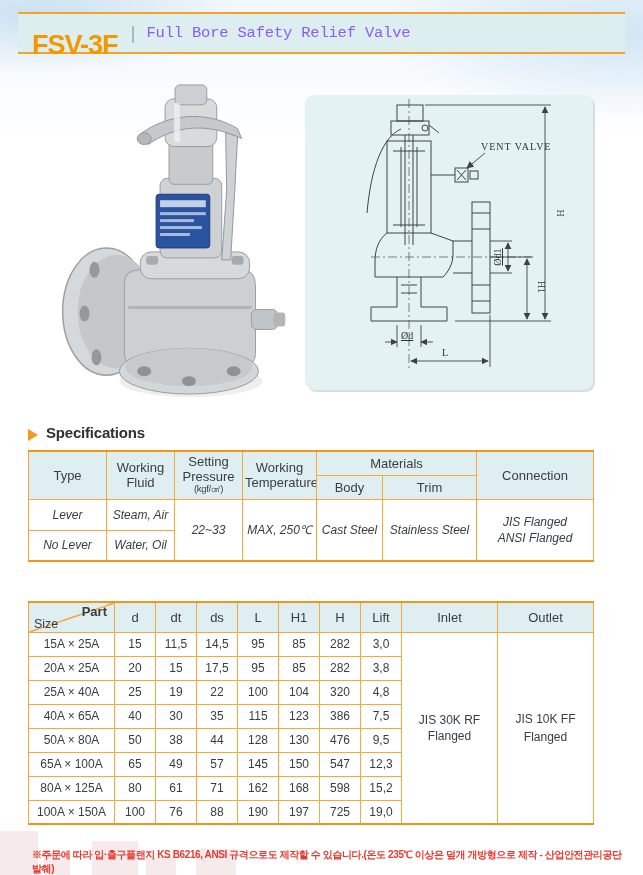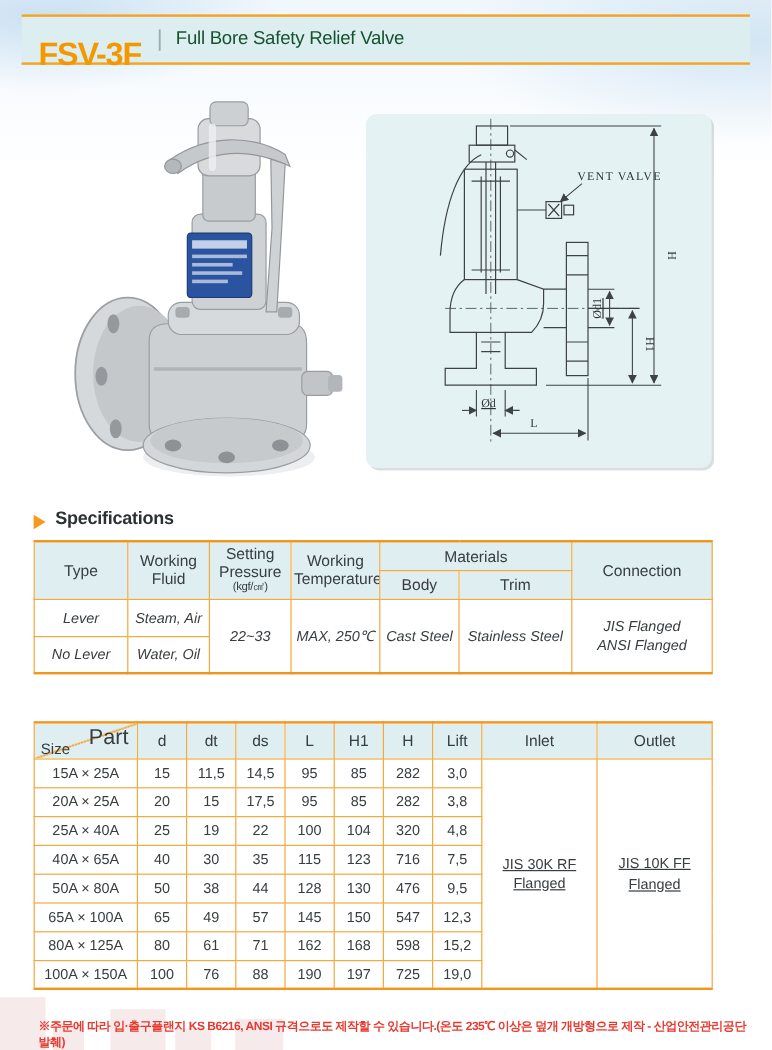--- a/index.html
+++ b/index.html
@@ -28,21 +28,21 @@
 
   
   .header-band{
     position:absolute;left:18px;right:18px;top:12px;height:38px;
     background:#ddeef0;
     border-top:2px solid #F5A321;border-bottom:2px solid #F5A321;
     display:flex;align-items:center;
   }
   .model{color:#F39800;font-size:27px;font-weight:700;letter-spacing:-1px;margin-left:14px;margin-top:25px;}
   .hsep{color:#98aeb2;font-size:19px;font-weight:300;margin:0 11px 0 13px;}
-  .subtitle{color:#14532d;font-size:15.5px;letter-spacing:-.2px;}
+  .subtitle{color:#8b5cf6;font-size:15.5px;letter-spacing:-.2px;font-family:Liberation Mono, monospace;}
 
   
   .figures{position:absolute;top:70px;left:28px;width:565px;height:332px;}
   .photo{position:absolute;left:28px;top:3px;width:235px;height:328px;}
   .diagram-panel{
     position:absolute;right:0;top:25px;width:288px;height:295px;
     background:#E4F2F4;border-radius:9px;box-shadow:2px 2px 0 rgba(150,160,165,.35);
   }
   .dwg{stroke:#3e4246;stroke-width:1;fill:none;}
   .cl{stroke:#5a5f63;stroke-width:.8;stroke-dasharray:9 3 2 3;fill:none;}
@@ -64,23 +64,23 @@
   .spec-table thead tr{height:24px;}
   .spec-table tbody tr{height:31px;font-style:italic;}
   .unit{display:block;font-size:9.5px;letter-spacing:-.3px;margin-top:-1px;}
   .block{display:block;line-height:1.35;}
 
   .dim-table thead tr{height:30px;}
   .dim-table tbody tr{height:24px;}
   .corner{position:relative;padding:0;
     background-image:linear-gradient(to bottom right, transparent calc(50% - .7px), #F4A93E calc(50% - .7px), #F4A93E calc(50% + .7px), transparent calc(50% + .7px));
   }
-  .corner .part{position:absolute;top:1px;right:7px;font-size:18px;}
+  .corner .part{position:absolute;top:1px;right:7px;font-size:13px;font-weight:bold;}
   .corner .size{position:absolute;bottom:1px;left:5px;font-size:12.5px;}
-  .span-cell{line-height:1.5;text-decoration:underline;}
+  .span-cell{line-height:1.5;}
 
   .footnote{position:absolute;top:848px;left:32px;width:600px;
     font-size:10px;color:#E8392F;letter-spacing:-.4px;font-weight:bold;}
 </style>
 </head>
 <body>
 
 <div class="sky"></div>
 <div class="skyline">
   <div class="b1"></div>
@@ -344,21 +344,21 @@
         <td>320</td>
         <td>4,8</td>
       </tr>
       <tr>
         <td>40A × 65A</td>
         <td>40</td>
         <td>30</td>
         <td>35</td>
         <td>115</td>
         <td>123</td>
-        <td>716</td>
+        <td>386</td>
         <td>7,5</td>
       </tr>
       <tr>
         <td>50A × 80A</td>
         <td>50</td>
         <td>38</td>
         <td>44</td>
         <td>128</td>
         <td>130</td>
         <td>476</td>

